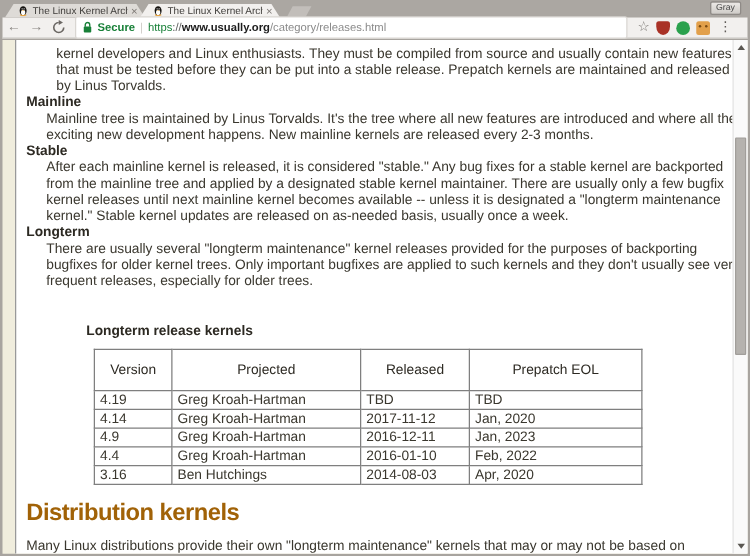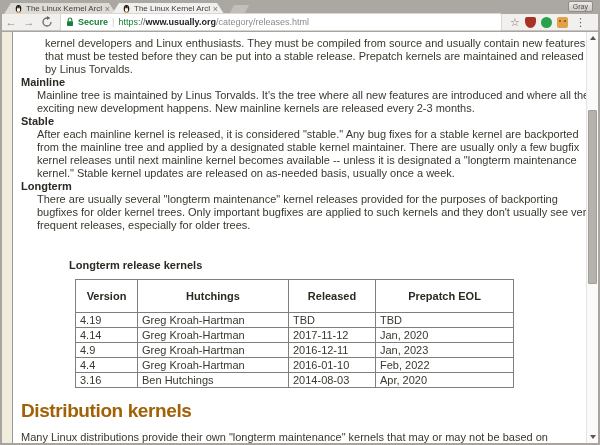--- a/index.html
+++ b/index.html
@@ -47,21 +47,21 @@
                  border-left:1px solid #999; border-right:1px solid #999;
                  padding:5px 8px 0 8px; color:#3a372e; font-size:11px; line-height:13px; overflow:hidden; }
   .dd-text { margin-left:24px; margin-right:2px; }
   dl dt { font-weight:bold; color:#2c2922; }
   dl dd { margin-left:16px; margin-right:2px; }
 
   .table-wrap { margin:27px 0 0 48px; }
   .tbl-caption { font-weight:bold; color:#2c2922; margin-bottom:7px; }
   table.releases { border-collapse:collapse; margin-left:6px; }
   table.releases th, table.releases td { border:1px solid #7f7f7f; font-size:11px; line-height:12px; padding:1px 4px; }
-  table.releases th { font-weight:bold; text-align:center; padding:10px 4px; color:#2c2922; }
+  table.releases th { font-weight:normal; text-align:center; padding:10px 4px; color:#2c2922; }
   table.releases td { text-align:left; color:#3a372e; }
   table.releases col.c1{width:62px;} table.releases col.c2{width:151px;}
   table.releases col.c3{width:87px;} table.releases col.c4{width:138px;}
 
   h2.section { margin-top:12px; font-size:19px; line-height:22px; font-weight:bold; letter-spacing:-0.4px; color:#a16207; }
   .bottom-p { margin-top:9px; }
 
   
   .scrollbar { position:absolute; top:0; bottom:0; right:0; width:12px; background:#fafafa; border-left:1px solid #e4e4e4; }
   .sb-btn { position:absolute; left:0; right:0; height:12px; display:flex; align-items:center; justify-content:center; }
@@ -143,21 +143,21 @@
         <table class="releases">
           <colgroup>
               <col class="c1">
               <col class="c2">
               <col class="c3">
               <col class="c4">
             </colgroup>
           <thead>
               <tr>
                 <th>Version</th>
-                <th>Hutchings</th>
+                <th>Projected</th>
                 <th>Released</th>
                 <th>Prepatch EOL</th>
               </tr>
             </thead>
           <tbody>
               <tr>
                 <td>4.19</td>
                 <td>Greg Kroah-Hartman</td>
                 <td>TBD</td>
                 <td>TBD</td>

